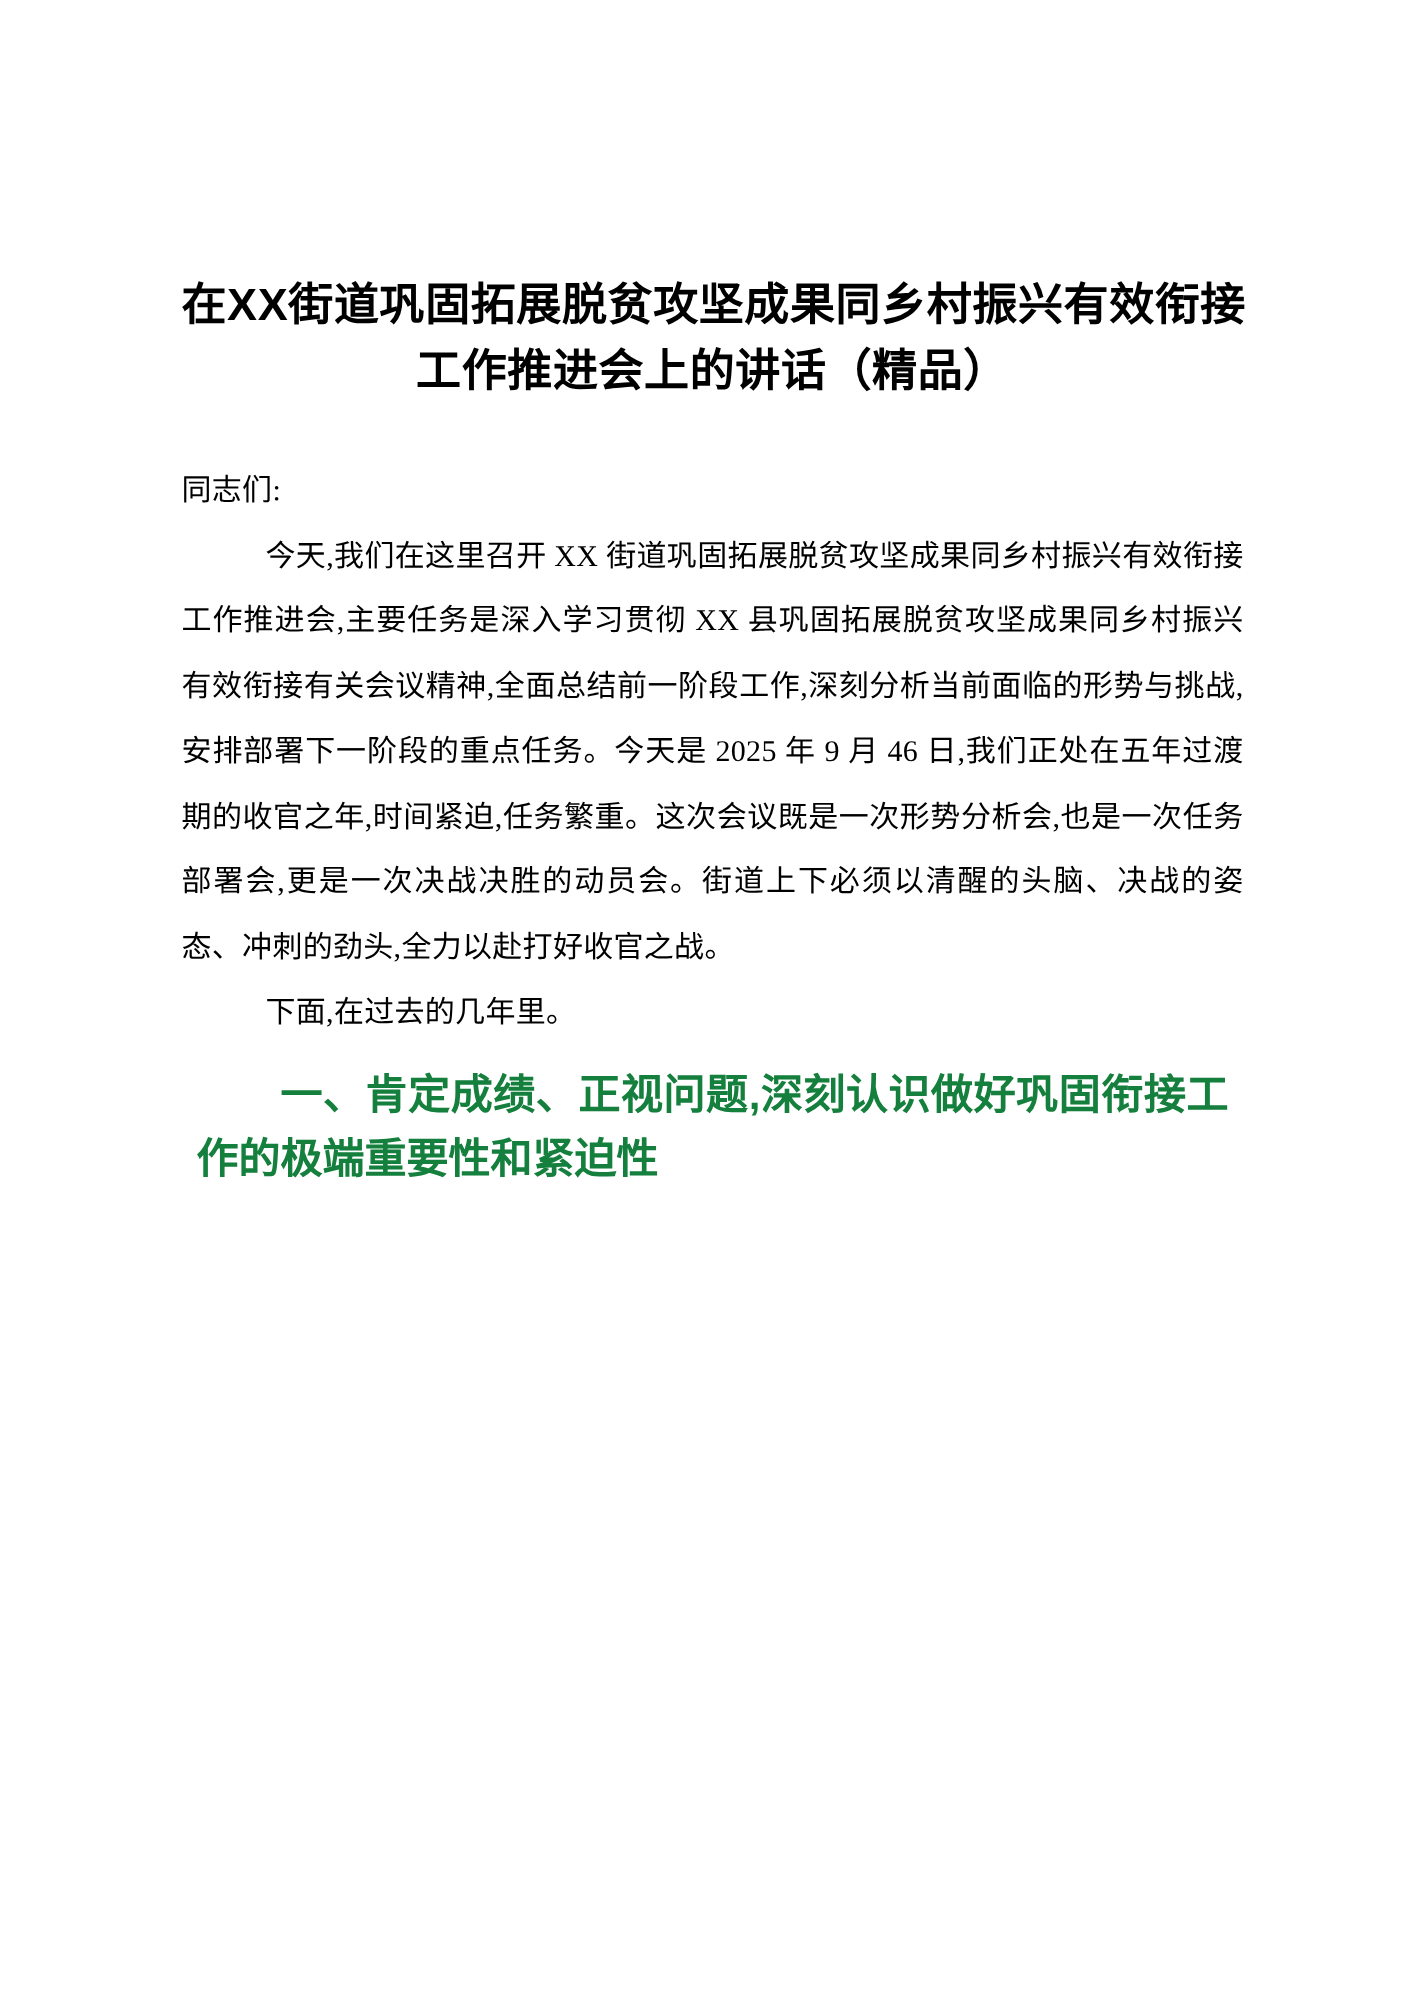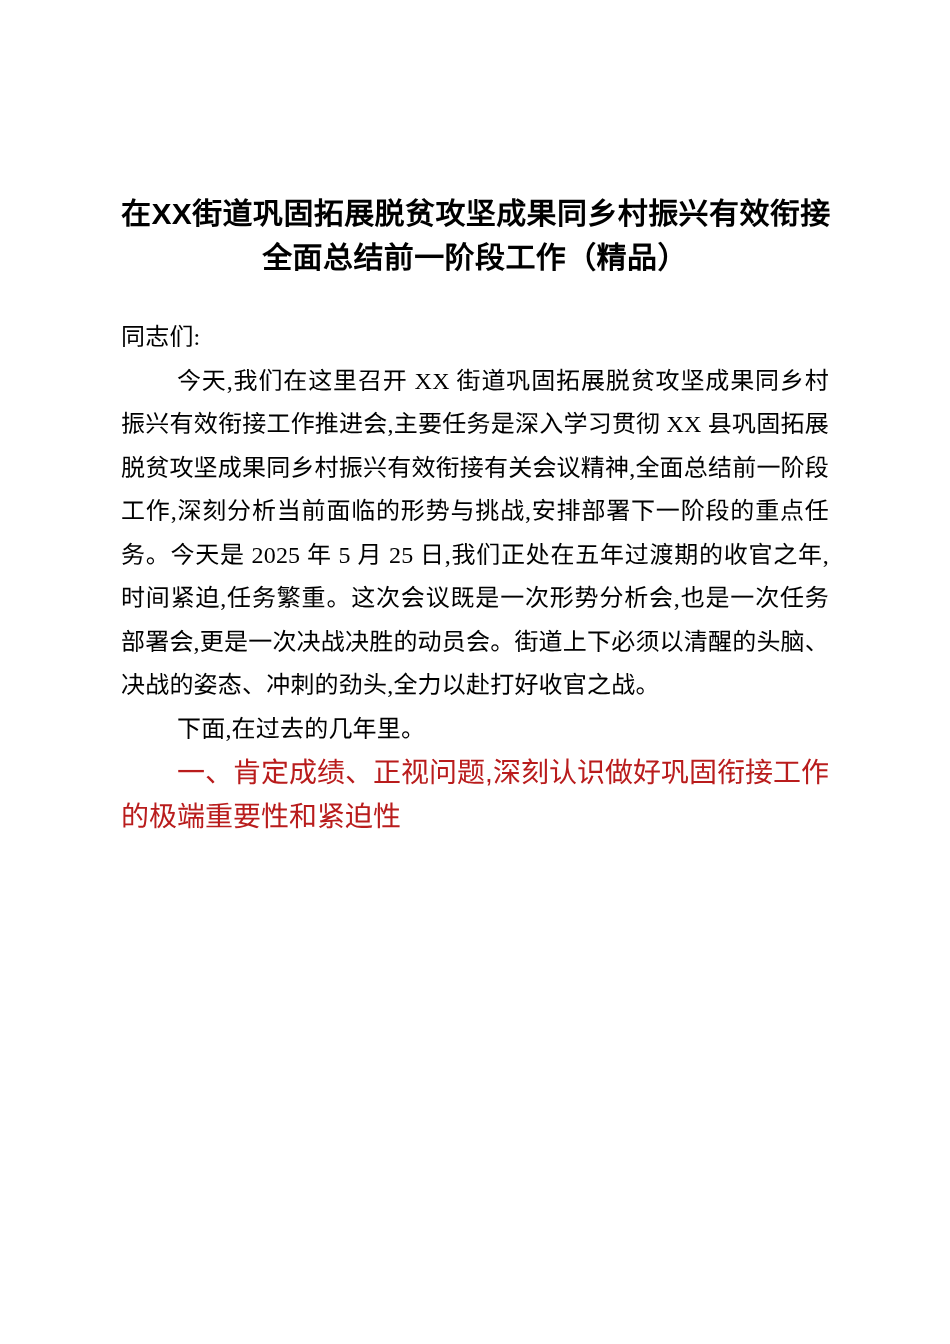--- a/index.html
+++ b/index.html
@@ -17,21 +17,21 @@
     width: 950px;
     height: 1344px;
     background: #ffffff;
     margin: 0 auto;
     overflow: hidden;
     box-sizing: border-box;
   }
   .content {
     position: absolute;
     left: 121px;
-    top: 192px;
+    top: 182px;
     width: 708px;
   }
 
   
   .doc-title {
     font-family: "Liberation Sans", "DejaVu Sans", sans-serif;
     font-weight: 700;
     font-size: 30px;
     line-height: 44px;
     text-align: center;
@@ -43,64 +43,64 @@
     display: block;
     white-space: nowrap;
   }
 
   
   .body-block {
     margin-top: 36px;
   }
   p.para {
     font-family: "Liberation Serif", "DejaVu Serif", serif;
-    font-size: 24px;
+    font-size: 20px;
     line-height: 43.5px;
     margin: 0;
     text-align: justify;
     text-justify: inter-character;
     text-align-last: left;
     letter-spacing: 0.2px;
     color: #000000;
   }
   p.indent2 {
     text-indent: 56px;
   }
   p.noindent {
     text-indent: 0;
   }
   p.heading1 {
     font-family: "Liberation Sans", "DejaVu Sans", sans-serif;
-    font-weight: 400;
+    font-weight: 700;
     font-size: 28px;
     line-height: 43.5px;
-    margin: 0;
+    margin: 10px;
     text-indent: 56px;
     text-align: justify;
     text-justify: inter-character;
     text-align-last: left;
-    color: #b91c1c;
+    color: #15803d;
   }
 </style>
 </head>
 <body>
 
 <div class="page">
   <div class="content">
 
     <h1 class="doc-title">
       <span class="title-line">在XX街道巩固拓展脱贫攻坚成果同乡村振兴有效衔接</span>
-      <span class="title-line">全面总结前一阶段工作（精品）</span>
+      <span class="title-line">工作推进会上的讲话（精品）</span>
     </h1>
 
     <div class="body-block">
 
       <p class="para noindent">同志们:</p>
 
-      <p class="para indent2">今天,我们在这里召开 XX 街道巩固拓展脱贫攻坚成果同乡村振兴有效衔接工作推进会,主要任务是深入学习贯彻 XX 县巩固拓展脱贫攻坚成果同乡村振兴有效衔接有关会议精神,全面总结前一阶段工作,深刻分析当前面临的形势与挑战,安排部署下一阶段的重点任务。今天是 2025 年 5 月 25 日,我们正处在五年过渡期的收官之年,时间紧迫,任务繁重。这次会议既是一次形势分析会,也是一次任务部署会,更是一次决战决胜的动员会。街道上下必须以清醒的头脑、决战的姿态、冲刺的劲头,全力以赴打好收官之战。</p>
+      <p class="para indent2">今天,我们在这里召开 XX 街道巩固拓展脱贫攻坚成果同乡村振兴有效衔接工作推进会,主要任务是深入学习贯彻 XX 县巩固拓展脱贫攻坚成果同乡村振兴有效衔接有关会议精神,全面总结前一阶段工作,深刻分析当前面临的形势与挑战,安排部署下一阶段的重点任务。今天是 2025 年 9 月 46 日,我们正处在五年过渡期的收官之年,时间紧迫,任务繁重。这次会议既是一次形势分析会,也是一次任务部署会,更是一次决战决胜的动员会。街道上下必须以清醒的头脑、决战的姿态、冲刺的劲头,全力以赴打好收官之战。</p>
 
       <p class="para indent2">下面,在过去的几年里。</p>
 
       <p class="heading1">一、肯定成绩、正视问题,深刻认识做好巩固衔接工作的极端重要性和紧迫性</p>
 
 
     </div>
   </div>
 </div>
 

